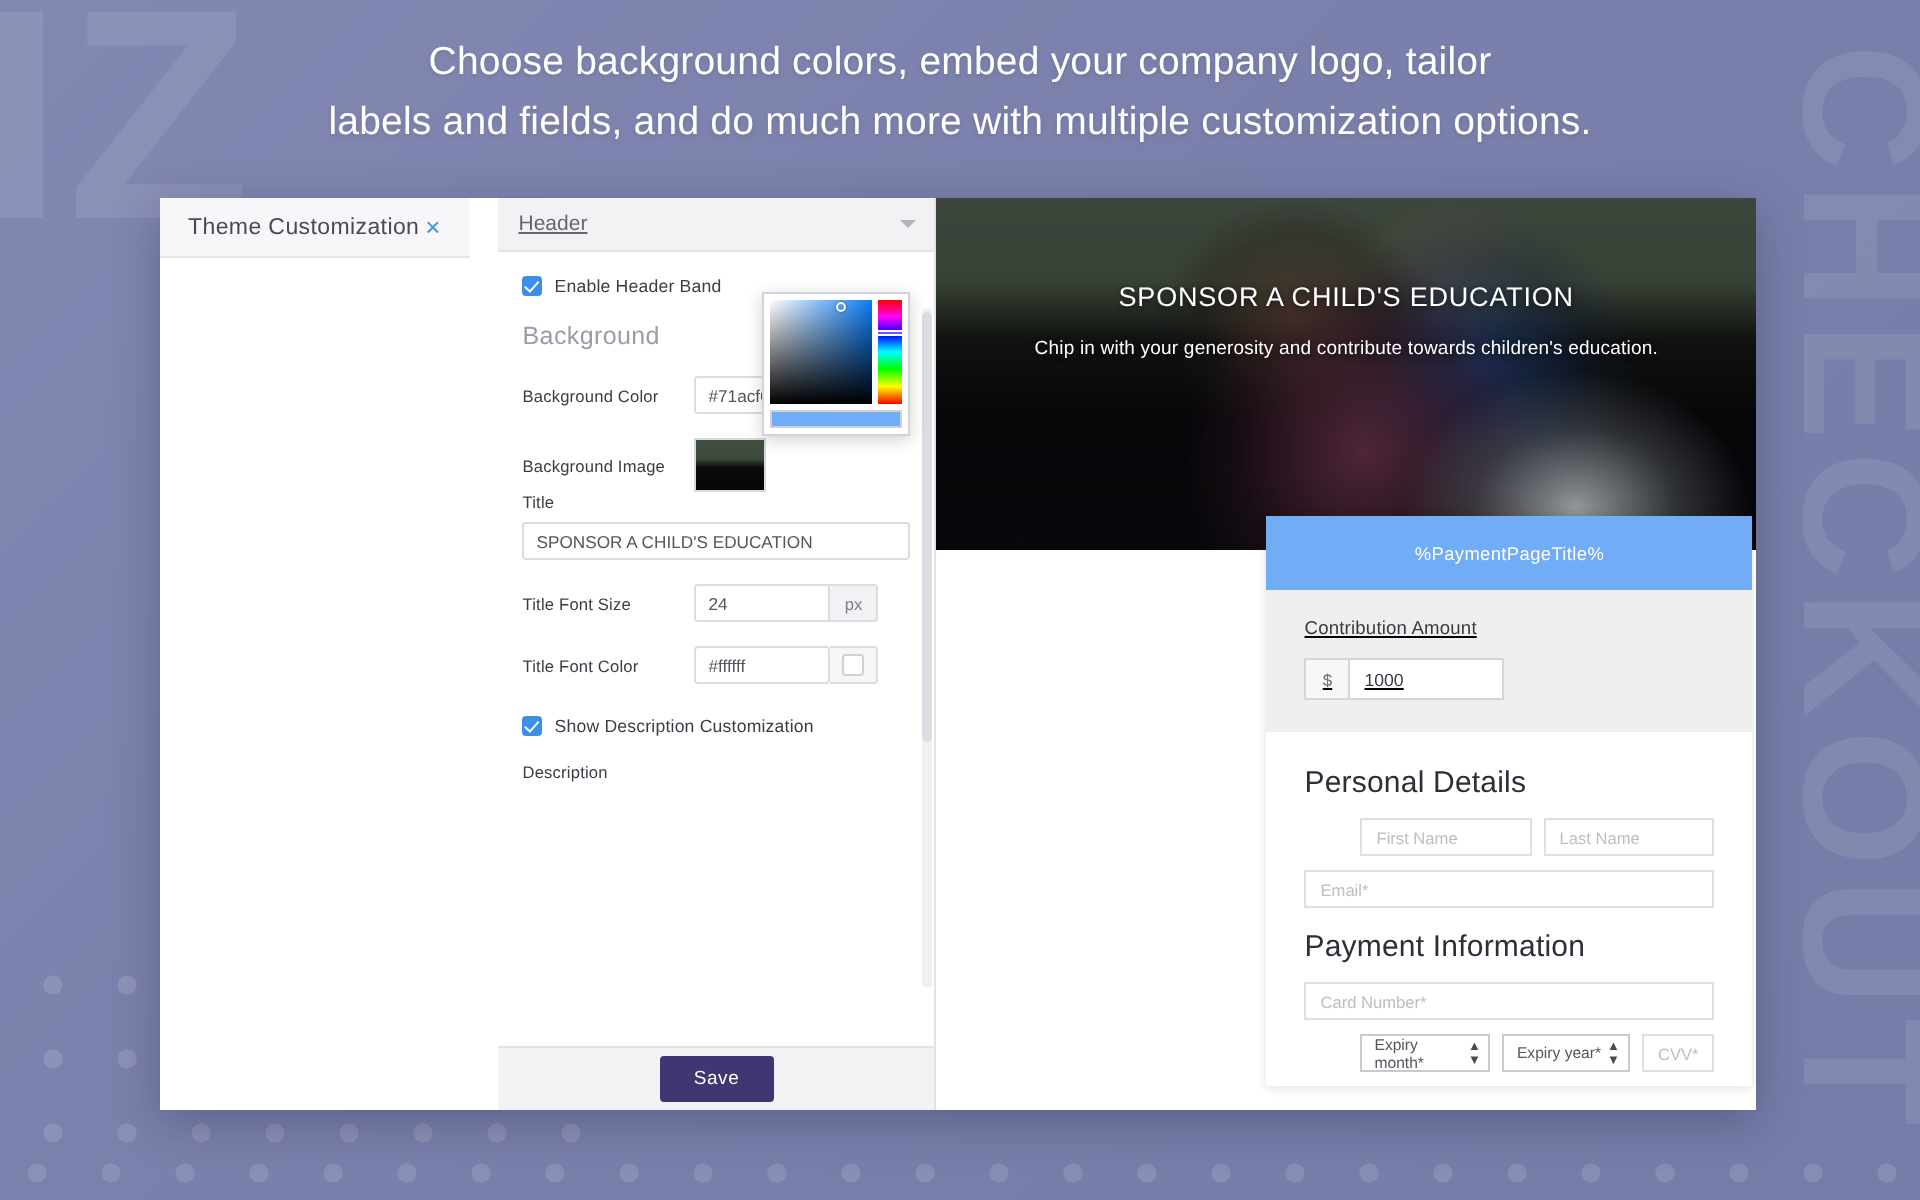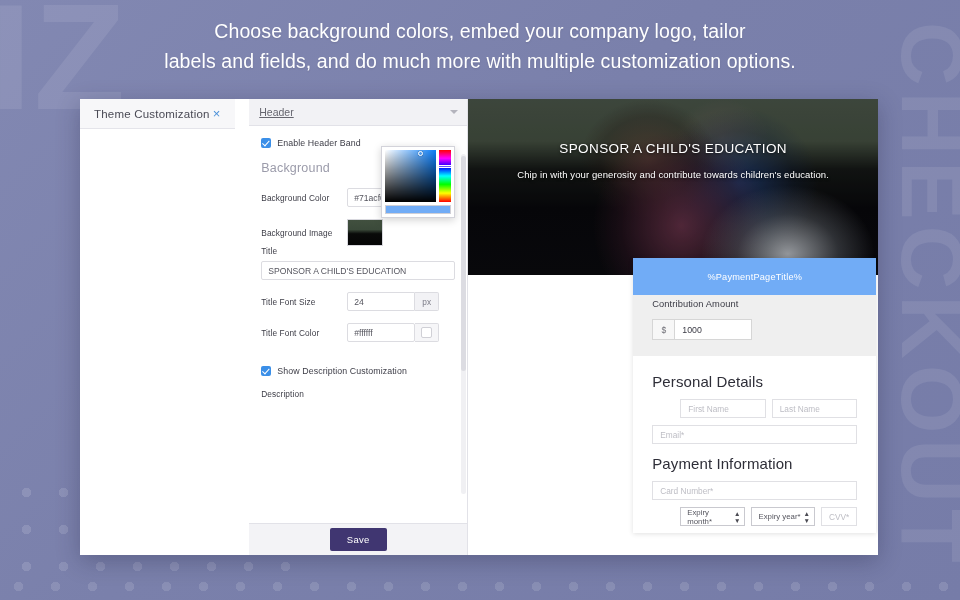--- a/index.html
+++ b/index.html
@@ -370,21 +370,22 @@
     height: 37px;
     display: flex; align-items: center; justify-content: center;
   }
   #card-band-title {
     color: #fff;
     font-size: 9.2px;
     letter-spacing: .2px;
   }
   #contribution-sec {
     background: #efefef;
-    padding: 4px 19px 16px 19px;
+    padding: 14px 19px 16px 19px;
+    text-decoration: underline;
   }
   .pv-label {
     font-size: 9.3px;
     color: #3a3a44;
     letter-spacing: .1px;
   }
   #amount-group { display: flex; margin-top: 10px; }
   #currency-sym {
     width: 22px; height: 21px;
     background: #f7f7f7;
@@ -527,21 +528,21 @@
         </div>
 
         <div class="row">
           <span class="fld-label">Title Font Color</span>
           <div class="inp inp-hex" style="width:68px">#ffffff</div>
           <div class="swatch-btn" style="width:24px">
             <span class="swatch" style="background:#ffffff;border:1px solid #d0d0d6"></span>
           </div>
         </div>
 
-        <div class="chk-row" style="margin-top:24px">
+        <div class="chk-row" style="margin-top:16px">
           <span class="chk"></span>
           <span class="chk-label">Show Description Customization</span>
         </div>
 
         <span class="fld-label stack-label">Description</span>
 
       </div>
 
       <div id="settings-footer">
         <button id="save-button">Save</button>

